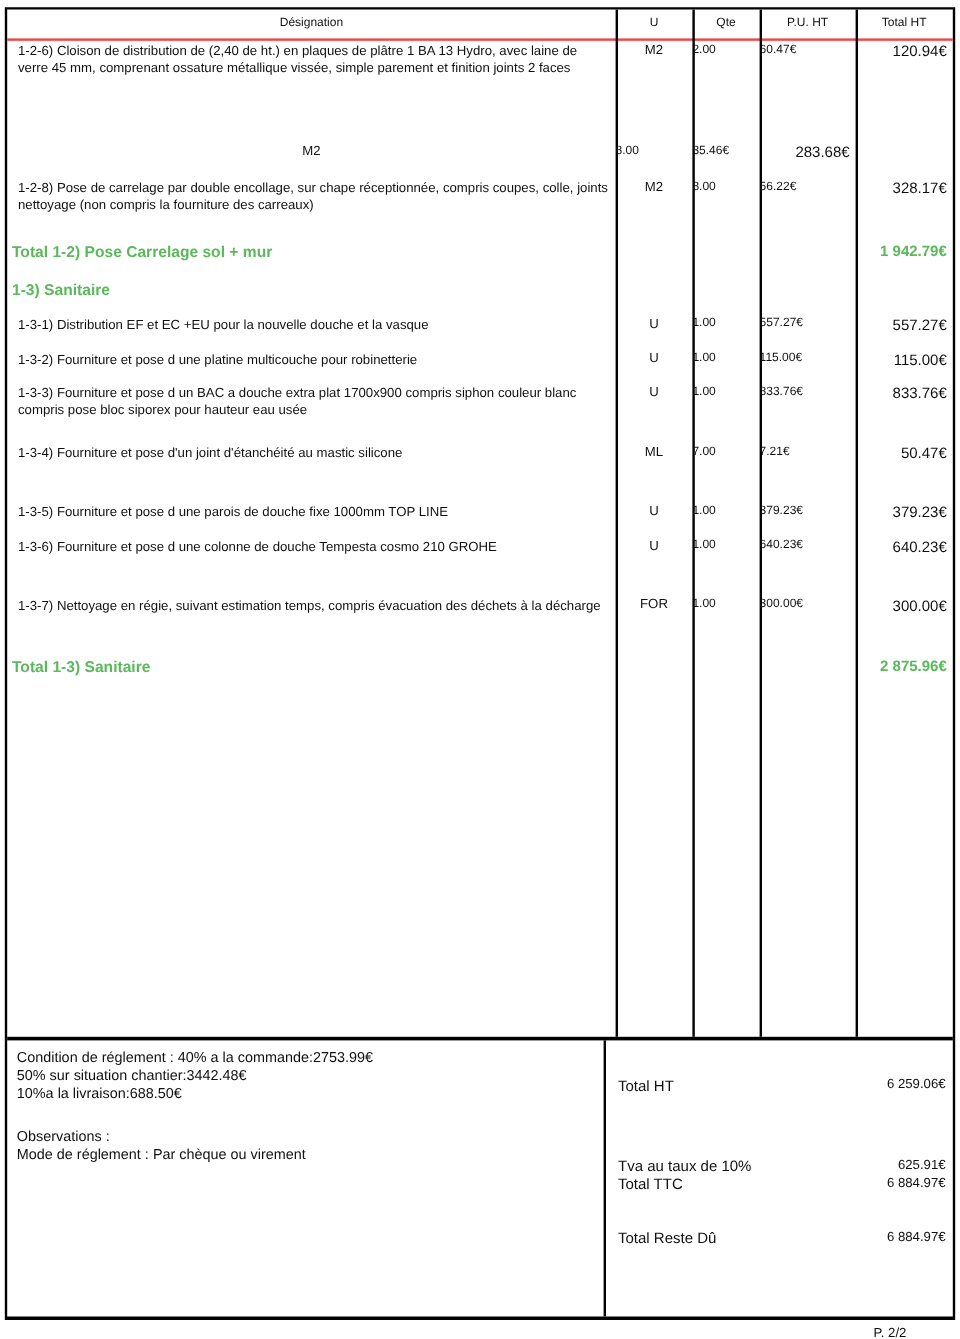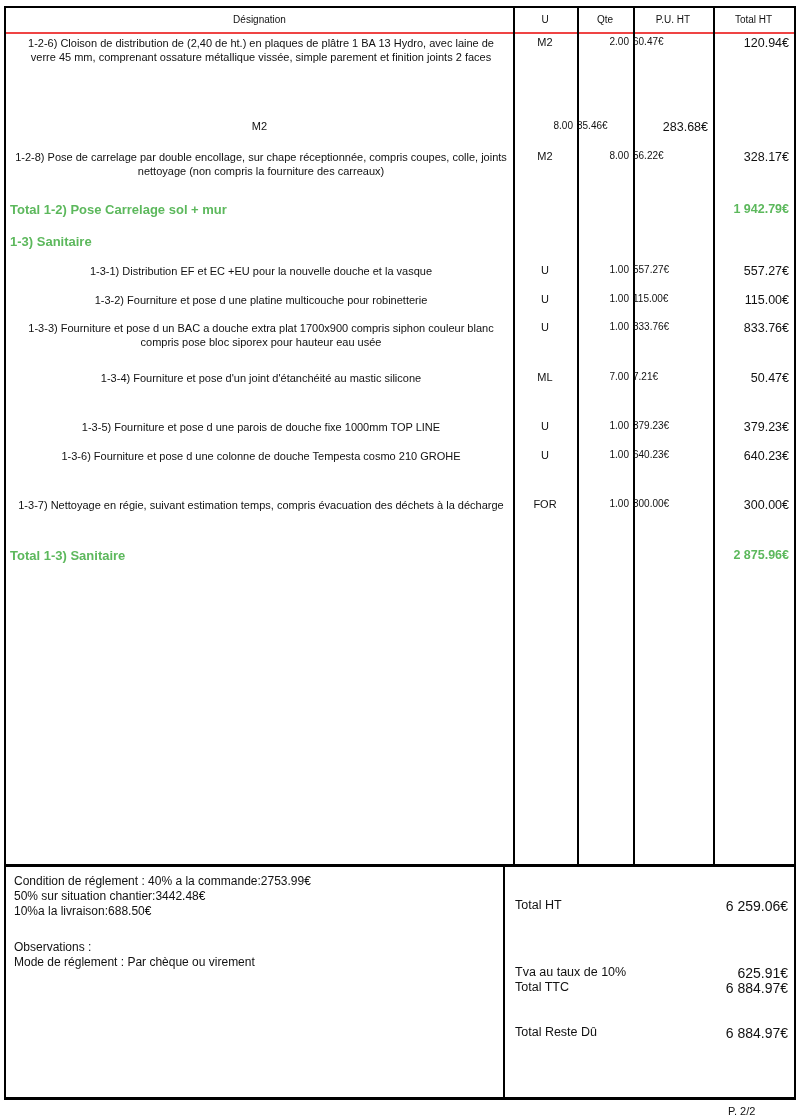--- a/index.html
+++ b/index.html
@@ -15,23 +15,23 @@
            border-bottom:2px solid #ef4444; display:grid;
            grid-template-columns:507px 64px 56px 80px 81px; }
   .thead > div { font-size:10px; line-height:24px; text-align:center; }
 
   
   .vline { position:absolute; top:0; width:2px; height:856px; background:#000; }
 
   
   .row { position:absolute; left:0; width:788px; display:grid;
          grid-template-columns:507px 64px 56px 80px 81px; align-items:start; }
-  .cd { font-size:11px; line-height:14px; padding:0 6px 0 9px;text-align:center; }
+  .cd { font-size:11px; line-height:14px; padding:0 6px 0 9px; }
   .cu { font-size:11px; text-align:center; line-height:13px; }
-  .cq { font-size:10px; text-align:right; padding-right:4px; line-height:12px;padding-left:29px; }
+  .cq { font-size:10px; padding-right:4px; line-height:12px; }
   .cp { font-size:10px; text-align:left; padding-right:2px; line-height:12px; }
   .ct { font-size:12.5px; text-align:right; padding-right:5px; line-height:14px; }
 
   
   .trow { position:absolute; left:0; width:788px; display:grid;
           grid-template-columns:707px 81px; color:var(--green,#5cb85c); font-weight:bold; }
   .trow .tlabel { font-size:13px; padding-left:4px; line-height:15px; }
   .trow .tvalue { font-size:12.5px; text-align:right; padding-right:5px; line-height:15px; }
   .srow { position:absolute; left:0; width:788px; color:var(--green,#5cb85c);
           font-weight:bold; font-size:13px; padding-left:4px; line-height:15px; }
@@ -39,21 +39,21 @@
   
   .hline { position:absolute; left:0; top:856px; width:788px; height:3px; background:#000; }
   .fdiv  { position:absolute; left:497px; top:859px; width:2px; height:230px; background:#000; }
   .fleft { position:absolute; left:8px; top:866px; width:480px; }
   .fleft div { font-size:12px; line-height:15px; height:15px; }
   .fleft .gap { height:21px; }
   .fright { position:absolute; left:499px; top:859px; width:289px; }
   .frow { position:absolute; left:0; width:289px; display:flex; justify-content:space-between;
           padding:0 6px 0 10px; }
   .frow .lbl { font-size:12.5px; }
-  .frow .val { font-size:14px; text-align:center; }
+  .frow .val { font-size:11px; text-align:center; }
 
   .pageno { position:absolute; left:728px; top:1105px; font-size:11px; color:#111; }
 </style>
 </head>
 <body>
 
 <div class="sheet">
   <div class="frame">
 
     <div class="thead">

